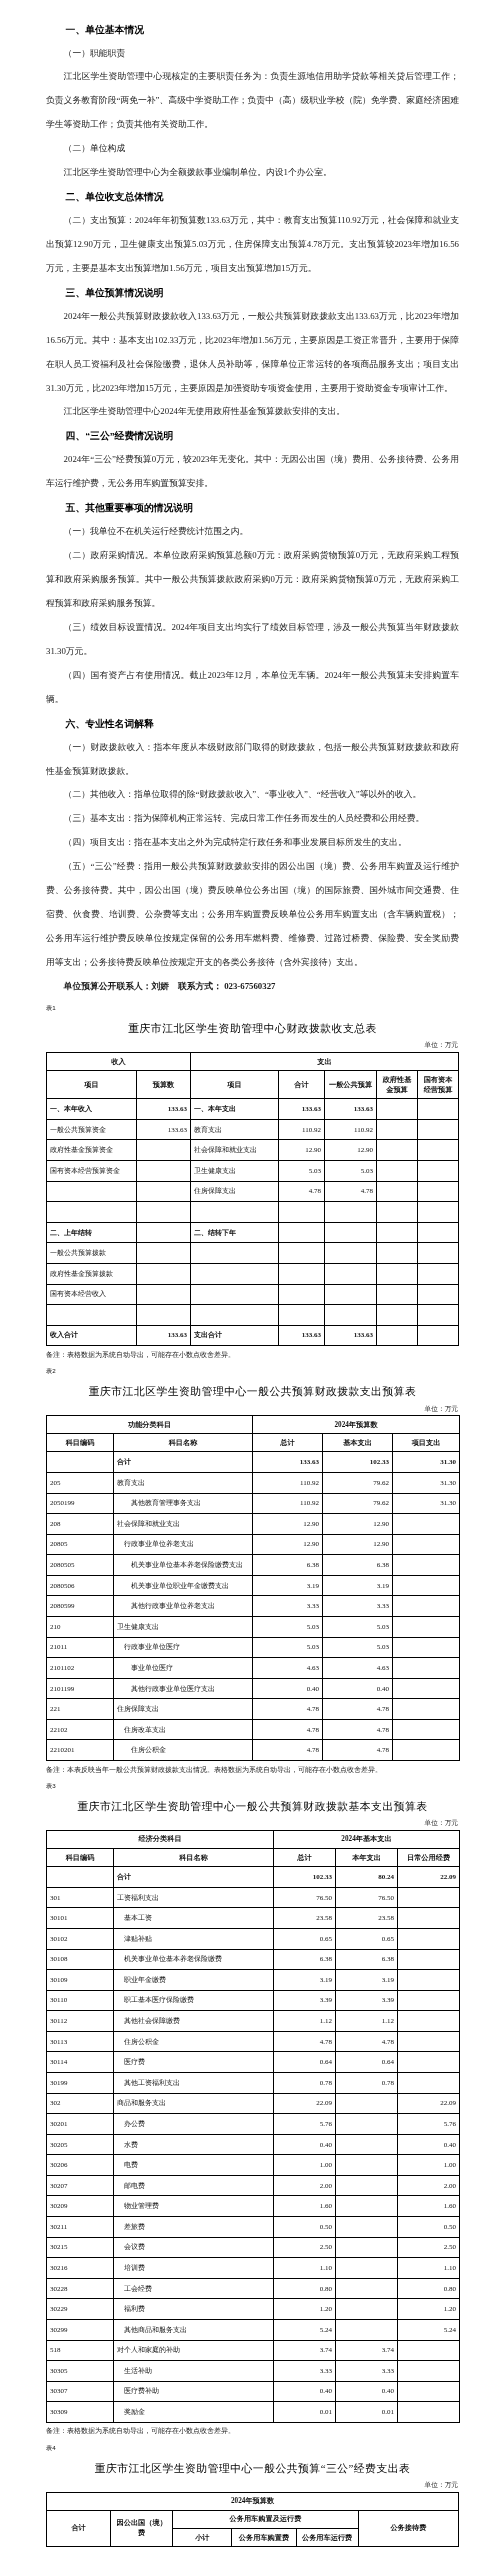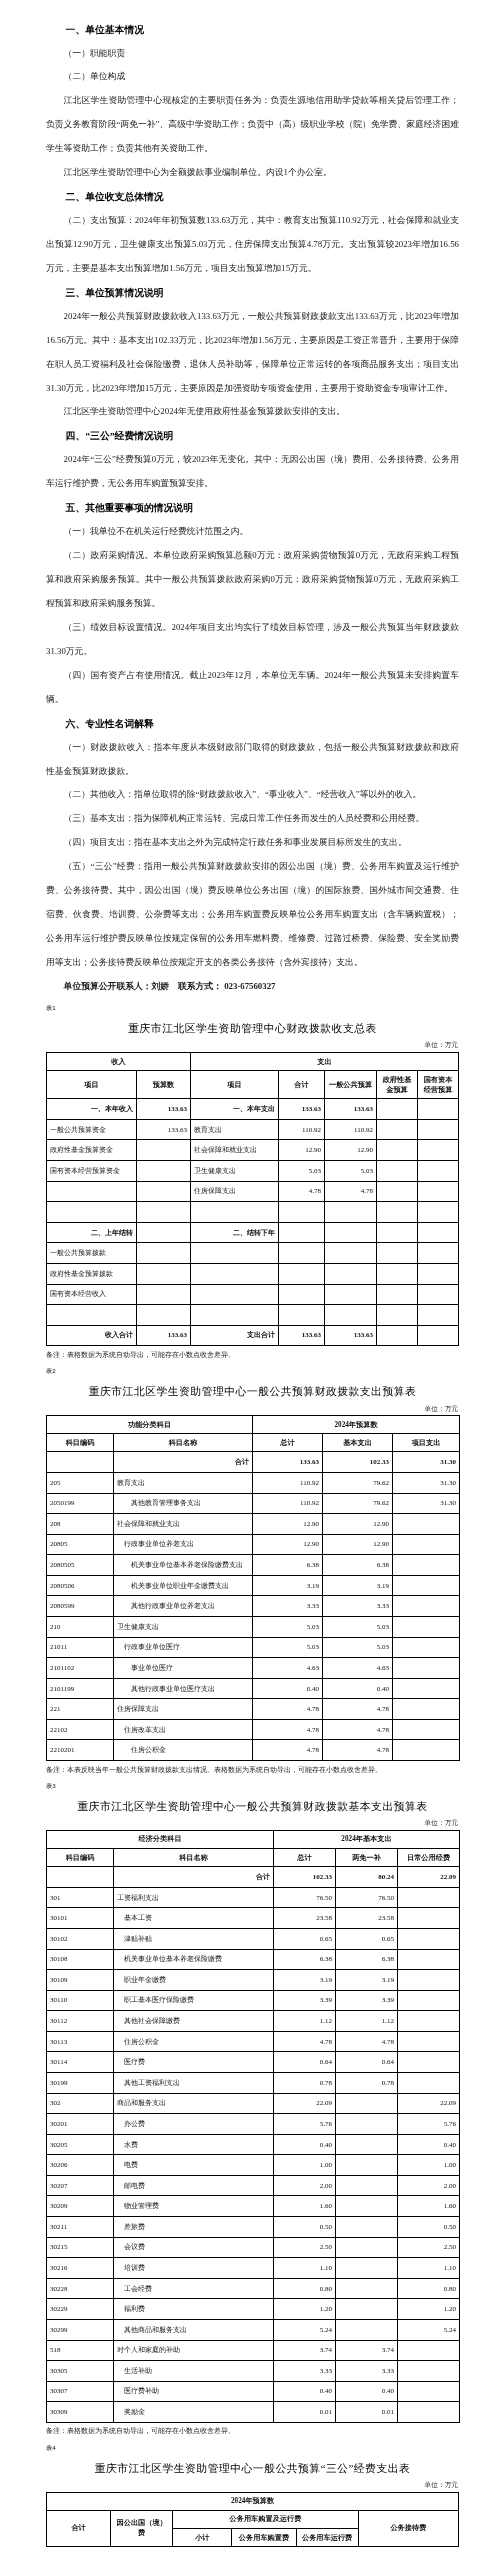--- a/index.html
+++ b/index.html
@@ -15,33 +15,33 @@
   .tbl-marker { font-size:6.2px; color:#111; margin:5.2px 0 0 0; font-family:"Liberation Sans",sans-serif; }
   .tbl-title { text-align:center; font-weight:normal; font-size:10.8px; color:#000; margin:9.3px 0 5.2px 0; letter-spacing:0.5px; }
   .tbl-meta { display:flex; justify-content:flex-end; align-items:flex-end; font-size:6.7px; margin:0 1px 1.5px 1px; }
   .tbl-unit { font-size:6.7px; }
 
   table.tbl { width:100%; border-collapse:collapse; table-layout:fixed; font-size:7px; color:#111; }
   .tbl th, .tbl td { border:0.5px solid #000; padding:3.6px 3.1px; vertical-align:middle;
     word-break:break-all; white-space:pre-wrap; }
   .tbl th { font-weight:bold; text-align:center; font-size:7.2px; }
   .tbl td { height:12.4px; }
-  .a-l { text-align:left; } .a-c { text-align:right; } .a-r { text-align:right; }
+  .a-l { text-align:left; } .a-c { text-align:left; } .a-r { text-align:right; }
   .b { font-weight:bold; }
   .tbl-note { font-size:7px; margin:3.6px 0 7.2px 0; }
 </style>
 </head>
 <body>
 
 <div class="doc">
   <div>
       <div class="sec-heading">一、单位基本情况</div>
       <div class="para">（一）职能职责</div>
+      <div class="para">江北区学生资助管理中心现核定的主要职责任务为：负责生源地信用助学贷款等相关贷后管理工作；负责义务教育阶段“两免一补”、高级中学资助工作；负责中（高）级职业学校（院）免学费、家庭经济困难学生等资助工作；负责其他有关资助工作。</div>
       <div class="para">（二）单位构成</div>
-      <div class="para">江北区学生资助管理中心现核定的主要职责任务为：负责生源地信用助学贷款等相关贷后管理工作；负责义务教育阶段“两免一补”、高级中学资助工作；负责中（高）级职业学校（院）免学费、家庭经济困难学生等资助工作；负责其他有关资助工作。</div>
       <div class="para">江北区学生资助管理中心为全额拨款事业编制单位。内设1个办公室。</div>
       <div class="sec-heading">二、单位收支总体情况</div>
       <div class="para">（二）支出预算：2024年年初预算数133.63万元，其中：教育支出预算110.92万元，社会保障和就业支出预算12.90万元，卫生健康支出预算5.03万元，住房保障支出预算4.78万元。支出预算较2023年增加16.56万元，主要是基本支出预算增加1.56万元，项目支出预算增加15万元。</div>
       <div class="sec-heading">三、单位预算情况说明</div>
       <div class="para">2024年一般公共预算财政拨款收入133.63万元，一般公共预算财政拨款支出133.63万元，比2023年增加16.56万元。其中：基本支出102.33万元，比2023年增加1.56万元，主要原因是工资正常晋升，主要用于保障在职人员工资福利及社会保险缴费，退休人员补助等，保障单位正常运转的各项商品服务支出；项目支出31.30万元，比2023年增加15万元，主要原因是加强资助专项资金使用，主要用于资助资金专项审计工作。</div>
       <div class="para">江北区学生资助管理中心2024年无使用政府性基金预算拨款安排的支出。</div>
       <div class="sec-heading">四、“三公”经费情况说明</div>
       <div class="para">2024年“三公”经费预算0万元，较2023年无变化。其中：无因公出国（境）费用、公务接待费、公务用车运行维护费，无公务用车购置预算安排。</div>
       <div class="sec-heading">五、其他重要事项的情况说明</div>
       <div class="para">（一）我单位不在机关运行经费统计范围之内。</div>
@@ -354,21 +354,21 @@
           </colgroup>
           <thead>
             <tr>
               <th colspan="2">经济分类科目</th>
               <th colspan="3">2024年基本支出</th>
             </tr>
             <tr>
               <th>科目编码</th>
               <th>科目名称</th>
               <th>总计</th>
-              <th>两免一补</th>
+              <th>本年支出</th>
               <th>日常公用经费</th>
             </tr>
           </thead>
           <tbody>
             <tr>
               <td></td>
               <td class="a-c b">合计</td>
               <td class="a-r b">102.33</td>
               <td class="a-r b">80.24</td>
               <td class="a-r b">22.09</td>

